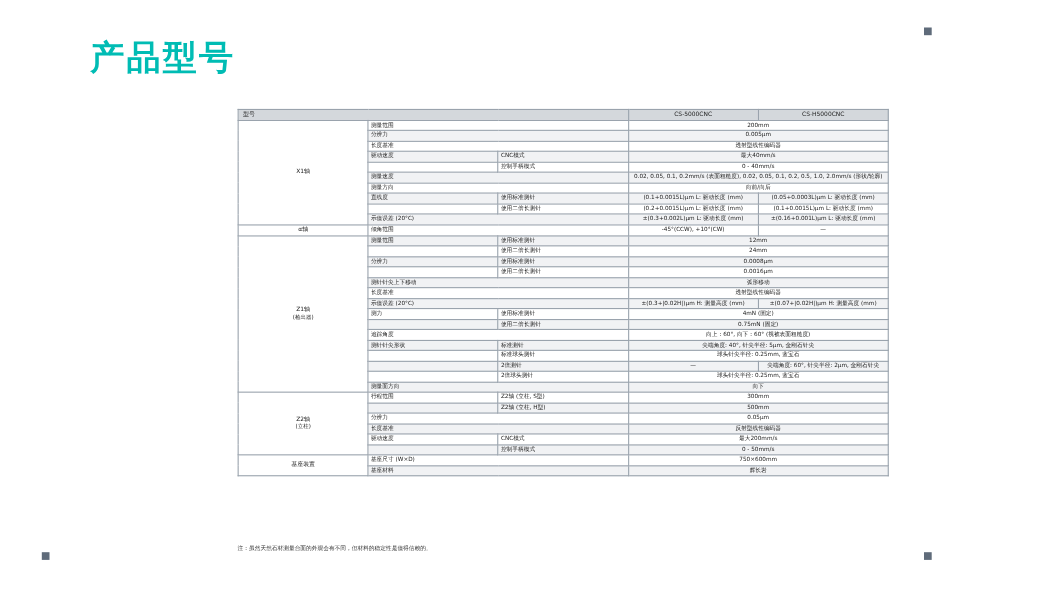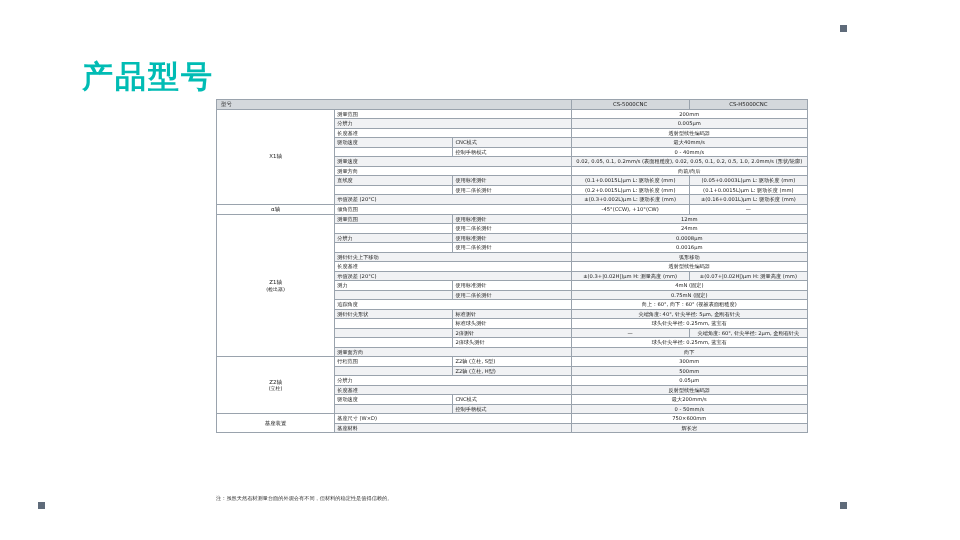--- a/index.html
+++ b/index.html
@@ -9,21 +9,21 @@
     font-family:"DejaVu Sans","Liberation Sans",sans-serif;
     position:relative;
     overflow:hidden;
   }
   .corner{position:absolute;width:7px;height:7px;background:#5f6b7a;}
   .corner.tr{right:113px;top:25px;}
   .corner.bl{left:38px;bottom:31px;}
   .corner.br{right:113px;bottom:31px;}
 
   .page-title{
-    position:absolute;left:82px;top:56px;
+    position:absolute;left:82px;top:32px;
     font-size:31px;font-weight:bold;color:#00bcb4;
     letter-spacing:2px;
     font-family:"DejaVu Sans","Liberation Sans",sans-serif;
   }
 
   .table-wrap{
     position:absolute;left:216px;top:99px;width:592px;
   }
   table.spec{
     border-collapse:collapse;

